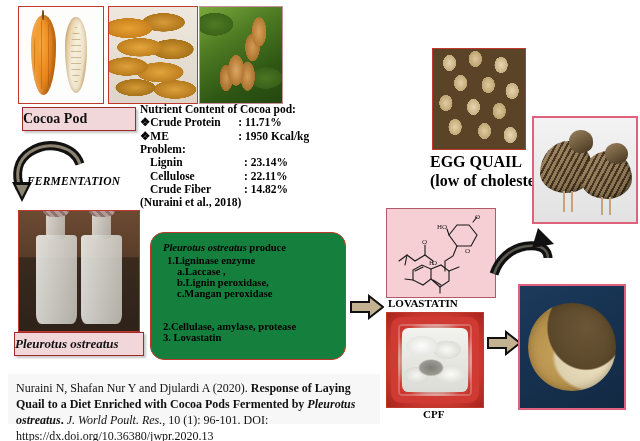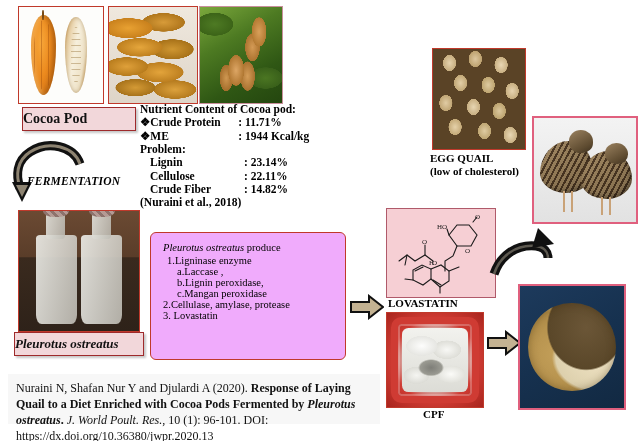--- a/index.html
+++ b/index.html
@@ -177,25 +177,25 @@
     top: -36%;
     width: 64%;
     height: 16%;
     background: repeating-linear-gradient(45deg, #b49a94 0 3px, #8d736d 3px 6px);
     border-radius: 40%;
   }
 
   
   .info-box {
     position: absolute;
-    background: #f0abfc;
+    background: #15803d;
     border: 1.5px solid #c0392b;
-    border-radius: 6px;
+    border-radius: 14px;
     color: #000;
-    font-weight: normal;
+    font-weight: bold;
   }
   .info-box .ital { font-style: italic; }
   .info-line { white-space: nowrap; }
 
   
   .eggs {
     background:
       radial-gradient(ellipse 9px 11px at 18% 14%, #e6d3ae 0%, #c6ad7f 72%, rgba(0,0,0,0) 74%),
       radial-gradient(ellipse 9px 11px at 46% 10%, #ddc79f 0%, #bda270 72%, rgba(0,0,0,0) 74%),
       radial-gradient(ellipse 9px 11px at 74% 16%, #e9d7b4 0%, #c9b083 72%, rgba(0,0,0,0) 74%),
@@ -336,21 +336,21 @@
   </div>
 
   <div class="nutrient" style="left:140px; top:103px; font-size:11.5px;">
     <span class="row">Nutrient Content of Cocoa pod:</span>
 
     <span class="row">
       <span>❖</span><span class="lab" style="width:88px;">Crude Protein</span><span class="val">: 11.71%</span>
     </span>
 
     <span class="row">
-      <span>❖</span><span class="lab" style="width:88px;">ME</span><span class="val">: 1944 Kcal/kg</span>
+      <span>❖</span><span class="lab" style="width:88px;">ME</span><span class="val">: 1950 Kcal/kg</span>
     </span>
 
     <span class="row">Problem:</span>
 
     <span class="row">
       <span class="lab" style="width:94px; padding-left:10px;">Lignin</span><span class="val">: 23.14%</span>
     </span>
     <span class="row">
       <span class="lab" style="width:94px; padding-left:10px;">Cellulose</span><span class="val">: 22.11%</span>
     </span>
@@ -382,21 +382,21 @@
   </div>
 
   <div class="info-box" style="left:150px; top:232px; width:196px; height:128px; font-size:10.5px; padding:9px 0 0 12px; box-sizing:border-box;">
     <div class="info-line" style="margin-bottom:2px;">
       <span class="ital">Pleurotus ostreatus</span><span> produce</span>
     </div>
     <div class="info-line" style="padding-left:4px;">1.Ligninase enzyme</div>
     <div class="info-line" style="padding-left:14px;">a.Laccase ,</div>
     <div class="info-line" style="padding-left:14px;">b.Lignin peroxidase,</div>
     <div class="info-line" style="padding-left:14px;">c.Mangan peroxidase</div>
-    <div class="info-line" style="padding-left:0px;">2.Cellulase, amylase, protease</div>
+    <div class="info-line" style="padding-left:0px;margin-top:22px;">2.Cellulase, amylase, protease</div>
     <div class="info-line" style="padding-left:0px;">3. Lovastatin</div>
   </div>
 
   <svg class="abs" style="left:350px; top:294px;" width="34" height="26" viewBox="0 0 34 26">
     <path d="M1 8 L19 8 L19 2 L33 13 L19 24 L19 18 L1 18 Z" fill="#c3b292" stroke="#111" stroke-width="2" stroke-linejoin="miter"></path>
   </svg>
 
   <div class="molecule" style="left:386px; top:208px; width:108px; height:88px;">
     <svg width="108" height="88" viewBox="0 0 108 88">
       <g stroke="#1a1a1a" stroke-width="1.1" fill="none" stroke-linecap="round">
@@ -450,21 +450,21 @@
   </div>
 
   <svg class="abs" style="left:486px; top:222px;" width="72" height="64" viewBox="0 0 72 64">
     <path d="M8 52 C 14 34, 30 22, 50 24 C 58 25, 62 30, 62 36" stroke="#111" stroke-width="9" fill="none"></path>
     <path d="M8 52 C 14 34, 30 22, 50 24 C 58 25, 62 30, 62 36" stroke="#5d5950" stroke-width="2.5" fill="none"></path>
     <path d="M52 6 L68 22 L46 26 Z" fill="#111"></path>
   </svg>
 
   <div class="photo thin-red eggs" style="left:432px; top:48px; width:92px; height:100px;"></div>
 
-  <div class="egg-label" style="left:430px; top:152px; font-size:11px;">
+  <div class="egg-label" style="left:430px; top:152px; font-size:16px;">
     <div>EGG  QUAIL</div>
     <div>(low of cholesterol)</div>
   </div>
 
   <div class="photo rose quails" style="left:532px; top:116px; width:102px; height:104px;">
     <div class="quail-body" style="left:6%; top:22%; width:52%; height:50%;"></div>
     <div class="quail-head" style="left:34%; top:12%; width:24%; height:22%;"></div>
     <div class="quail-body" style="left:46%; top:32%; width:50%; height:46%;"></div>
     <div class="quail-head" style="left:70%; top:24%; width:22%; height:20%;"></div>
     <div class="quail-leg" style="left:28%; top:70%; height:20%;"></div>

